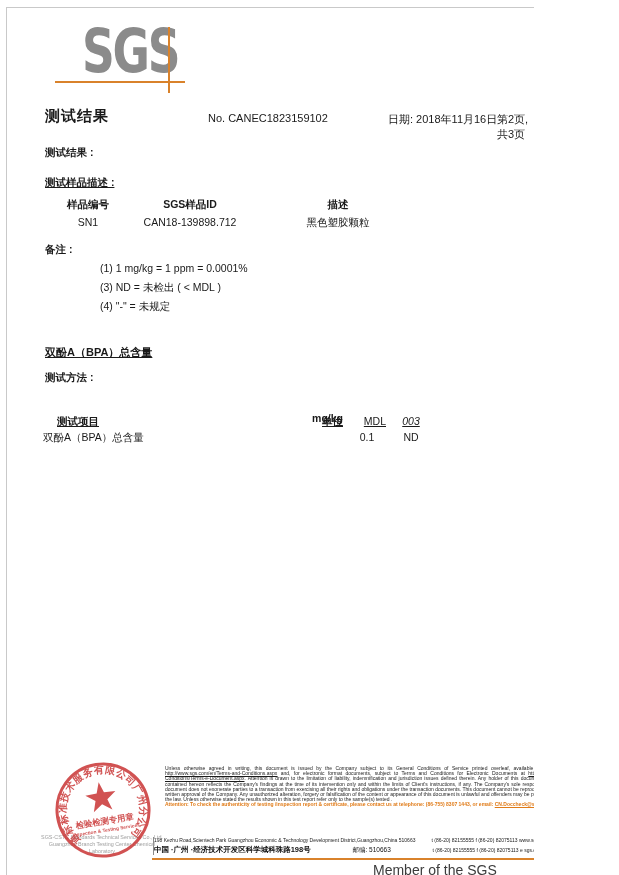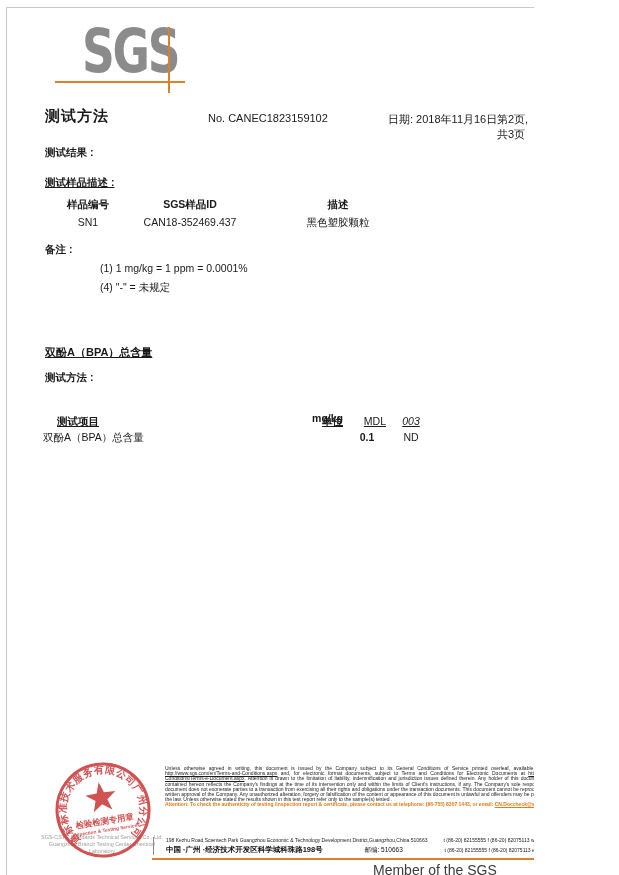--- a/index.html
+++ b/index.html
@@ -51,40 +51,40 @@
 
   
   .rt { font-size:10.5px; }
   .rt-h { text-decoration:underline; }
   .rt-item-h { left:57px;  top:415px; font-weight:bold; }
   .rt-unit-h { left:305px; top:415px; width:38px; text-align:right; font-weight:bold; }
   .rt-mdl-h  { left:348px; top:415px; width:38px; text-align:right; }
   .rt-res-h  { left:392px; top:415px; width:38px; text-align:center; font-style:italic; }
   .rt-item-c { left:43px;  top:431px; }
   .rt-unit-c { left:305px; top:412px; width:38px; text-align:right;font-weight:bold; }
-  .rt-mdl-c  { left:348px; top:431px; width:38px; text-align:center;font-weight:bold; }
+  .rt-mdl-c  { left:348px; top:431px; width:38px; text-align:center; }
   .rt-res-c  { left:392px; top:431px; width:38px; text-align:center; }
 
   
   .legal {
     left:165px; top:766px; width:440px; font-size:5px; line-height:5.2px;
     text-align:justify; color:#1c1c1c; letter-spacing:0;
   }
   .legal .u { text-decoration:underline; }
   .attention { color:#e07b18; font-weight:bold; }
   .attention .u { text-decoration:underline; }
   .legal-vline { left:605px; top:766px; width:1px; height:62px; background:#bbbbbb; }
 
   .stamp-company {
     left:36px; top:834px; width:132px; text-align:center;
     font-size:5.4px; line-height:7px; color:#a0a0a0; z-index:1;
   }
   .stamp-svg { left:44px; top:759px; z-index:2; }
 
-  .addresses { left:153px; top:837px; width:415px; border-left:1px solid #8a8a8a; padding-left:12px; }
+  .addresses { left:153px; top:837px; width:415px; border-left:1px solid #8a8a8a; padding-left:0; }
   .addr-row1 { display:flex; justify-content:space-between; align-items:baseline; font-size:5px; color:#222; }
   .addr-row2 { display:flex; justify-content:space-between; align-items:baseline; margin-top:2px; }
   .addr-cn      { font-size:7.5px; font-weight:bold; color:#111; }
   .addr-postal  { font-size:6.5px; color:#111; }
   .addr-tail    { font-size:5px; color:#222; }
 
   .footer-orange-line { left:152px; top:858px; width:414px; height:2px; background:#d9822b; }
   .member { left:373px; top:862px; font-size:14px; color:#3c3c3c; }
 </style>
 </head>
@@ -93,38 +93,39 @@
 <div class="page">
 
   <div class="edge" id="edge-top"></div>
   <div class="edge" id="edge-left"></div>
   <div class="edge" id="edge-right"></div>
 
   <div class="abs sgs-logo">SGS</div>
   <div class="abs logo-vline"></div>
   <div class="abs logo-hline"></div>
 
-  <div class="abs doc-title">测试方法</div>
+  <div class="abs doc-title">测试结果</div>
   <div class="abs report-no">No. CANEC1823159102</div>
   <div class="abs date-fld">日期: 2018年11月16日</div>
   <div class="abs page-info">第2页,共3页</div>
 
   <div class="abs lbl results-label">测试结果 :</div>
   <div class="abs lbl sample-desc-label">测试样品描述 :</div>
 
   <div class="abs st-h st-col1 st-row1">样品编号</div>
   <div class="abs st-h st-col2 st-row1">SGS样品ID</div>
   <div class="abs st-h st-col3 st-row1">描述</div>
   <div class="abs st-c st-col1 st-row2">SN1</div>
-  <div class="abs st-c st-col2 st-row2">CAN18-352469.437</div>
+  <div class="abs st-c st-col2 st-row2">CAN18-139898.712</div>
   <div class="abs st-c st-col3 st-row2">黑色塑胶颗粒</div>
 
   <div class="abs lbl notes-label">备注 :</div>
   <div class="abs notes">
     <div>(1) 1 mg/kg = 1 ppm = 0.0001%</div>
+    <div>(3) ND = 未检出 ( &lt; MDL )</div>
     <div>(4) "-" = 未规定</div>
   </div>
 
   <div class="abs analyte-heading">双酚A（BPA）总含量</div>
   <div class="abs lbl method-label">测试方法 :</div>
 
   <div class="abs rt rt-h rt-item-h">测试项目</div>
   <div class="abs rt rt-h rt-unit-h">单位</div>
   <div class="abs rt rt-h rt-mdl-h">MDL</div>
   <div class="abs rt rt-h rt-res-h">003</div>

